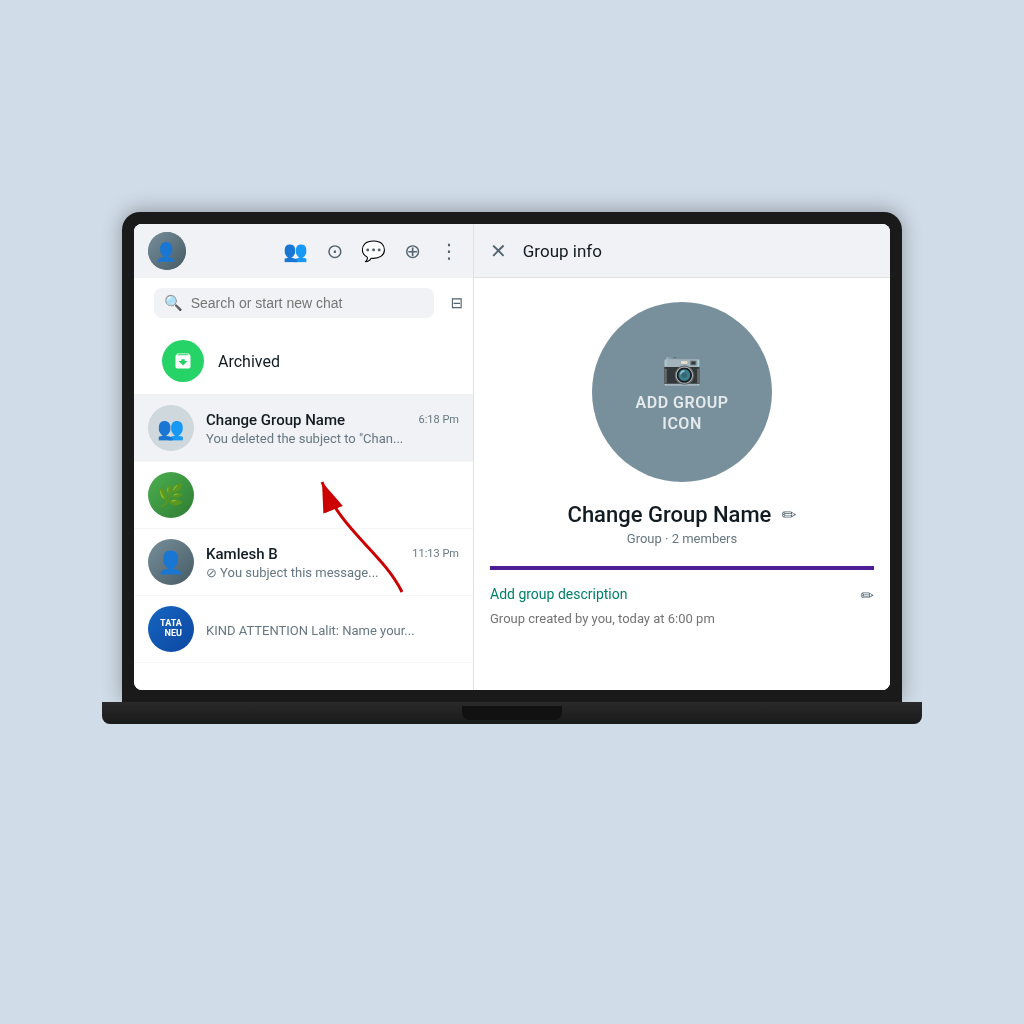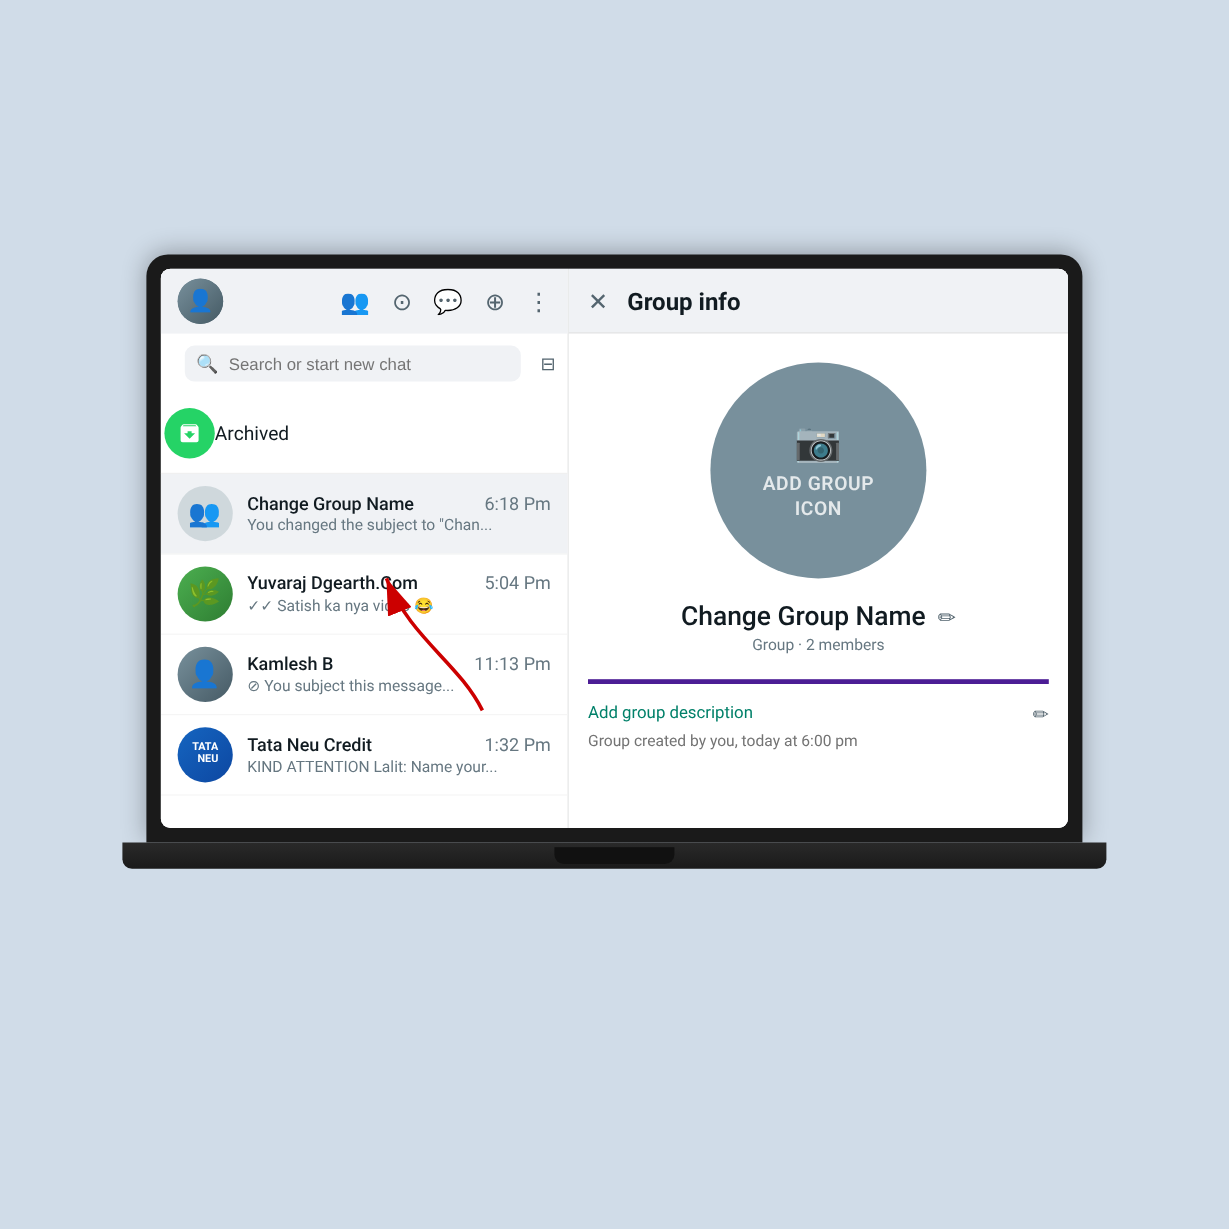--- a/index.html
+++ b/index.html
@@ -121,21 +121,22 @@
     .search-row {
       display: flex;
       align-items: center;
       padding: 4px 10px;
       gap: 6px;
     }
 
     .archived-row {
       display: flex;
       align-items: center;
-      padding: 12px 3px;
+      padding: 12px 28px;
+      gap: 14px;
       border-bottom: 1px solid #f0f0f0;
       cursor: pointer;
     }
 
     .archived-icon-box {
       width: 42px;
       height: 42px;
       border-radius: 50%;
       background: #25d366;
       display: flex;
@@ -204,21 +205,21 @@
     .chat-name {
       font-size: 15px;
       color: #111b21;
       font-weight: 500;
       white-space: nowrap;
       overflow: hidden;
       text-overflow: ellipsis;
     }
 
     .chat-time {
-      font-size: 15px;
+      font-size: 11px;
       color: #667781;
       flex-shrink: 0;
       margin-left: 24px;
     }
 
     .chat-preview {
       font-size: 13px;
       color: #667781;
       white-space: nowrap;
       overflow: hidden;
@@ -244,23 +245,23 @@
       border-bottom: 1px solid #e0e0e0;
     }
 
     .close-btn {
       font-size: 20px;
       color: #54656f;
       cursor: pointer;
     }
 
     .group-info-title {
-      font-size: 20px;
+      font-size: 17px;
       color: #111b21;
-      font-weight: 700;
+      font-weight: 400;
     }
 
     .group-info-body {
       flex: 1;
       overflow-y: auto;
       background: #fff;
       display: flex;
       flex-direction: column;
       align-items: center;
       padding: 24px 16px 16px;
@@ -441,34 +442,27 @@
 
             <div class="chat-item active">
               <div class="chat-avatar chat-avatar-group">
                 <span style="font-size:22px;">👥</span>
               </div>
               <div class="chat-content">
                 <div class="chat-top">
                   <span class="chat-name">Change Group Name</span>
                   <span class="chat-time">6:18 Pm</span>
                 </div>
-                <div class="chat-preview">You changed the subject to "Chan...</div>
+                <div class="chat-preview">You deleted the subject to "Chan...</div>
               </div>
             </div>
 
             <div class="chat-item">
               <div class="chat-avatar avatar-yuvaraj">
                 <span style="font-size:22px;">🌿</span>
-              </div>
-              <div class="chat-content">
-                <div class="chat-top">
-                  <span class="chat-name">Yuvaraj Dgearth.Com</span>
-                  <span class="chat-time">5:04 Pm</span>
-                </div>
-                <div class="chat-preview">✓✓ Satish ka nya video 😂</div>
               </div>
             </div>
 
             <div class="chat-item">
               <div class="chat-avatar avatar-kamlesh">
                 <span style="font-size:22px;">👤</span>
               </div>
               <div class="chat-content">
                 <div class="chat-top">
                   <span class="chat-name">Kamlesh B</span>
@@ -476,24 +470,20 @@
                 </div>
                 <div class="chat-preview">⊘ You subject this message...</div>
               </div>
             </div>
 
             <div class="chat-item">
               <div class="chat-avatar avatar-tata">
                 <span style="font-size:9px;font-weight:bold;line-height:1.1;text-align:right;">TATA<br>NEU</span>
               </div>
               <div class="chat-content">
-                <div class="chat-top">
-                  <span class="chat-name">Tata Neu Credit</span>
-                  <span class="chat-time">1:32 Pm</span>
-                </div>
                 <div class="chat-preview">KIND ATTENTION Lalit: Name your...</div>
               </div>
             </div>
 
           </div>
         </div>
 
         <div class="right-panel">
           <div class="group-info-header">
             <span class="close-btn">✕</span>

